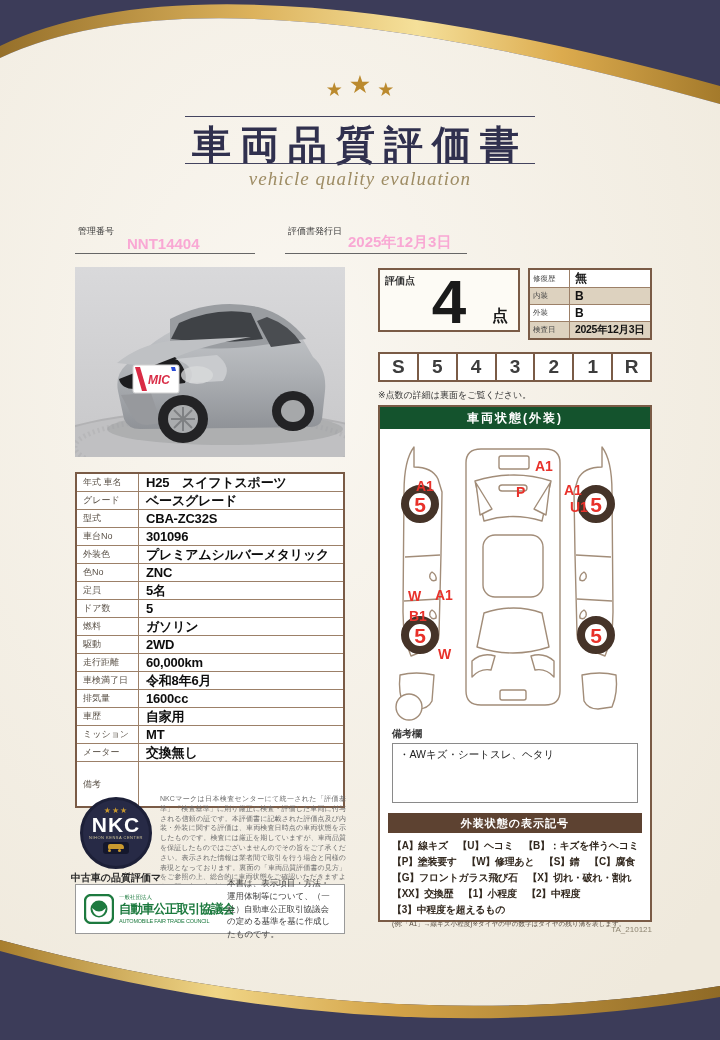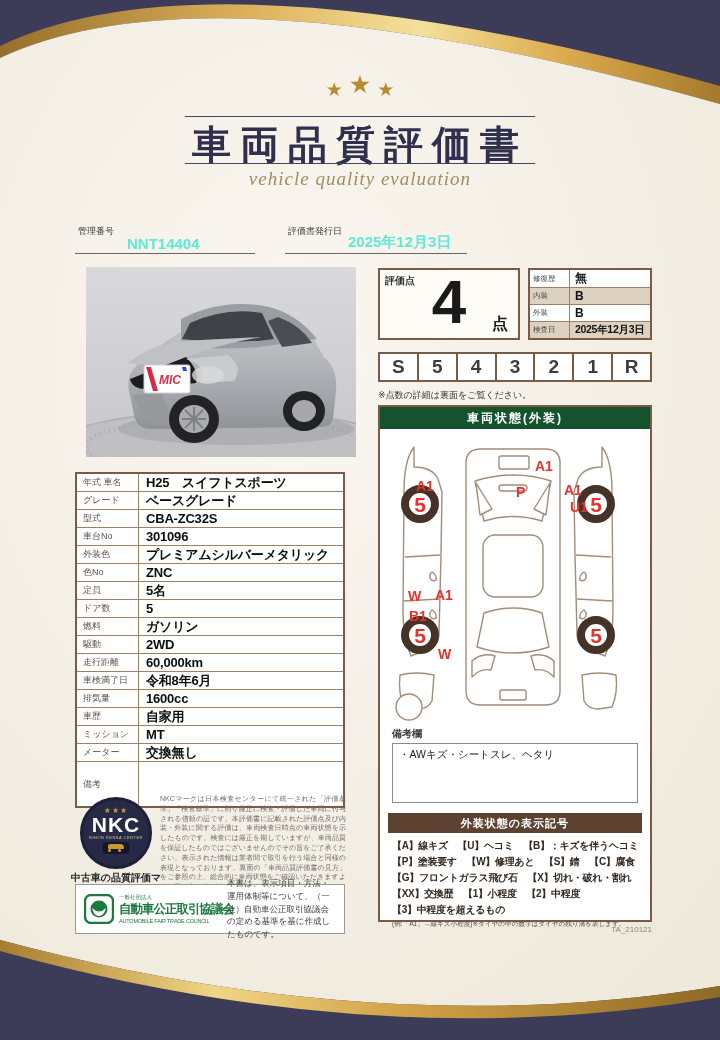--- a/index.html
+++ b/index.html
@@ -21,32 +21,32 @@
   .page-title{left:0;top:118px;width:720px;text-align:center;
     font-family:"Liberation Serif","DejaVu Serif",serif;
     font-size:39px;font-weight:bold;color:#30304e;letter-spacing:9px;}
   .subtitle{left:0;top:168px;width:720px;text-align:center;
     font-family:"Liberation Serif","DejaVu Serif",serif;
     font-style:italic;font-size:19px;color:#9e8c64;letter-spacing:1px;}
 
   
   .meta-group{top:228px;height:26px;}
   .meta-label{font-size:9px;color:#3a3a3a;position:absolute;bottom:16px;left:3px;white-space:nowrap;}
-  .meta-value{font-size:15px;font-weight:bold;color:#5eead4;position:absolute;bottom:2px;white-space:nowrap;}
+  .meta-value{font-size:15px;font-weight:bold;color:#f9a8d4;position:absolute;bottom:2px;white-space:nowrap;}
   .meta-underline{position:absolute;left:0;bottom:0;height:1px;background:#666;width:100%;}
   #meta-mgmt{left:75px;width:180px;}
   #meta-mgmt .meta-value{left:52px;}
   #meta-issue{left:285px;width:182px;}
   #meta-issue .meta-value{left:63px;}
 
   
-  .photo{left:75px;top:267px;width:251px;height:190px;background:#d2d2d4;margin-left:11px;}
-
-  
-  .score-box{left:378px;top:268px;width:142px;height:72px;background:#fdfbf5;
+  .photo{left:75px;top:267px;width:251px;height:190px;background:#d2d2d4;}
+
+  
+  .score-box{left:378px;top:268px;width:142px;height:64px;background:#fdfbf5;
     border:2px solid #7a5b46;box-sizing:border-box;}
   .score-label{position:absolute;left:5px;top:4px;font-size:10px;color:#333;font-weight:bold;}
   .score-value{position:absolute;left:0;top:-4px;width:100%;text-align:center;
     font-size:62px;font-weight:bold;color:#1a1a1a;line-height:72px;}
   .score-unit{position:absolute;right:10px;bottom:3px;font-size:16px;font-weight:bold;color:#1a1a1a;}
 
   .score-details{left:528px;top:268px;width:124px;height:72px;background:#fff;
     border:2px solid #7a5b46;box-sizing:border-box;display:flex;flex-direction:column;}
   .sd-row{flex:1;display:flex;align-items:center;border-top:1px solid #9c8068;}
   .sd-row:first-child{border-top:none;}

